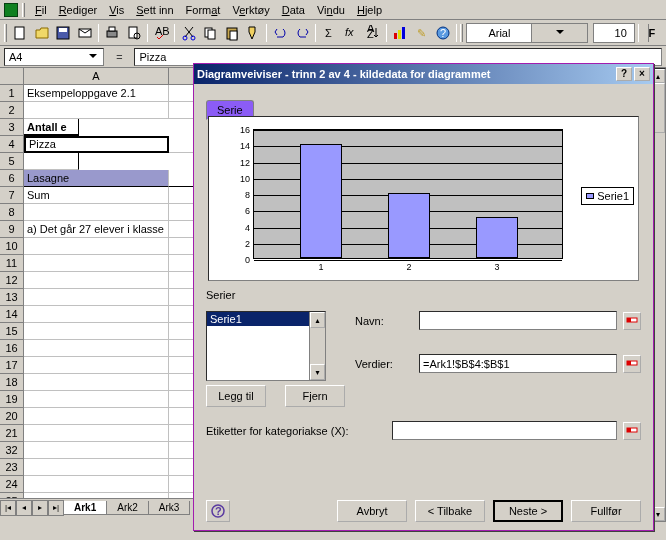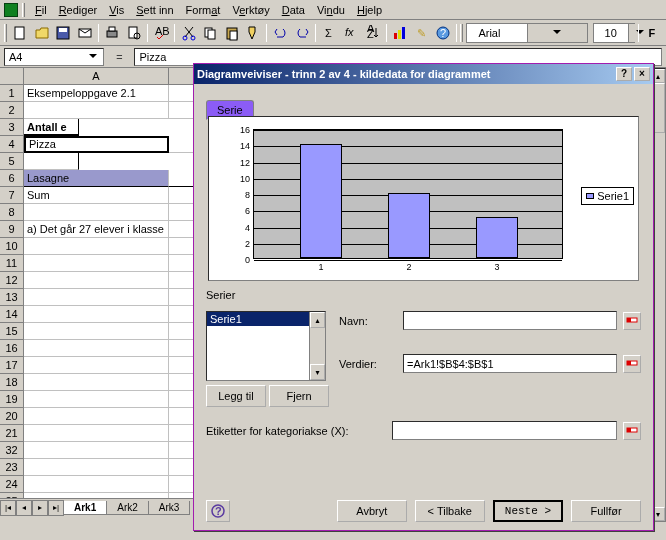--- a/index.html
+++ b/index.html
@@ -10,21 +10,21 @@
 .menubar .menu-item { padding: 2px 6px; cursor: default; }
 .menubar .menu-item u { text-decoration: underline; }
 .app-icon { width: 14px; height: 14px; background: #108020; margin-right: 4px; border: 1px solid #064010; }
 
 .toolbar { background: #d4d0c8; height: 26px; display: flex; align-items: center; padding: 0 4px; border-bottom: 1px solid #808080; gap: 1px; }
 .toolbar .grip { width: 3px; height: 18px; border-left: 1px solid #fff; border-right: 1px solid #808080; margin-right: 2px; }
 .tbtn { width: 22px; height: 22px; display: inline-flex; align-items: center; justify-content: center; cursor: default; }
 .tbtn svg { width: 16px; height: 16px; }
 .tsep { width: 1px; height: 18px; background: #808080; margin: 0 2px; border-right: 1px solid #fff; }
 .tsel { height: 20px; display: flex; align-items: center; border: 1px solid #808080; background: #fff; font-size: 11px; }
-.tsel span { padding: 0 11px; flex: 1; }
+.tsel span { padding: 0 21px; flex: 1; }
 .tsel .dd { width: 14px; height: 18px; background: #d4d0c8; border-left: 1px solid #808080; display: flex; align-items: center; justify-content: center; }
 .tsel .dd::after { content: ""; border: 4px solid transparent; border-top-color: #000; margin-top: 3px; }
 
 .formula-bar { background: #d4d0c8; height: 22px; display: flex; align-items: center; padding: 0 4px; border-bottom: 1px solid #808080; }
 .name-box { width: 100px; height: 18px; background: #fff; border: 1px inset #808080; padding: 0 4px; display: flex; align-items: center; }
 .name-box .dd { margin-left: auto; width: 12px; display: flex; justify-content: center; }
 .name-box .dd::after { content: ""; border: 4px solid transparent; border-top-color: #000; margin-top: 3px; }
 .fx { padding: 0 12px; font-style: italic; color: #404040; }
 .formula-input { flex: 1; height: 18px; background: #fff; border: 1px inset #808080; padding: 0 4px; display: flex; align-items: center; }
 
@@ -84,30 +84,30 @@
 .series-list .sb { position: absolute; right: 0; top: 0; bottom: 0; width: 16px; background: #d4d0c8; border-left: 1px solid #808080; }
 .series-list .sb .a { height: 16px; border: 1px outset #fff; display:flex; align-items:center; justify-content:center; font-size:8px; }
 .series-fields { flex: 1; }
 .field-row { display: flex; align-items: center; margin-bottom: 6px; gap: 6px; }
 .field-row label { width: 58px; }
 .ref-input { flex: 1; height: 19px; background: #fff; border: 1px inset #808080; padding: 0 3px; font-size: 11px; display: flex; align-items: center; }
 .ref-btn { width: 18px; height: 18px; border: 1px outset #fff; background: #d4d0c8; display:flex; align-items:center; justify-content:center; }
 .ref-btn svg { width: 12px; height: 12px; }
 
 .btn { height: 22px; padding: 0 10px; background: #d4d0c8; border: 1px outset #fff; font-size: 11px; min-width: 60px; }
-.series-btns { display: flex; gap: 3px; margin-top: 4px; }
+.series-btns { display: flex; gap: 19px; margin-top: 4px; }
 
 .cat-row { display: flex; align-items: center; margin-top: 14px; gap: 6px; }
 .cat-row label { width: 180px; }
 
 .dialog-footer { position: absolute; bottom: 8px; left: 12px; right: 12px; display: flex; align-items: center; gap: 8px; }
 .help-btn { width: 24px; height: 22px; border: 1px outset #fff; background: #d4d0c8; display:flex; align-items:center; justify-content:center; }
 .dialog-footer .spacer { flex: 1; }
 .dialog-footer .btn { min-width: 70px; }
-.btn.default { border: 2px solid #000; font-family: Liberation Mono, monospace; }
+.btn.default { border: 2px solid #000; }
 
 </style>
 </head>
 <body>
 
 <div class="menubar">
   <span class="app-icon"></span>
   <span class="grip"></span>
   <span class="menu-item"><u>F</u>il</span>
   <span class="menu-item"><u>R</u>ediger</span>

